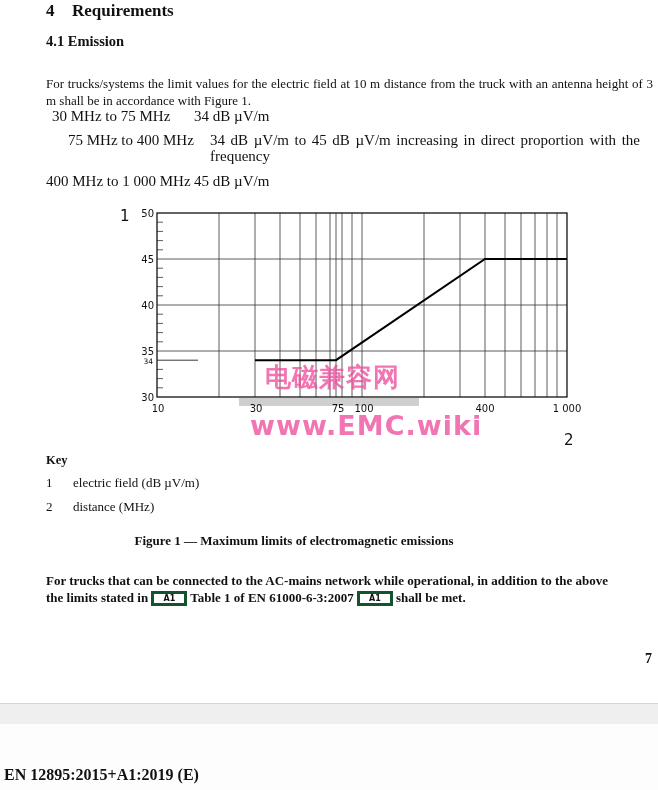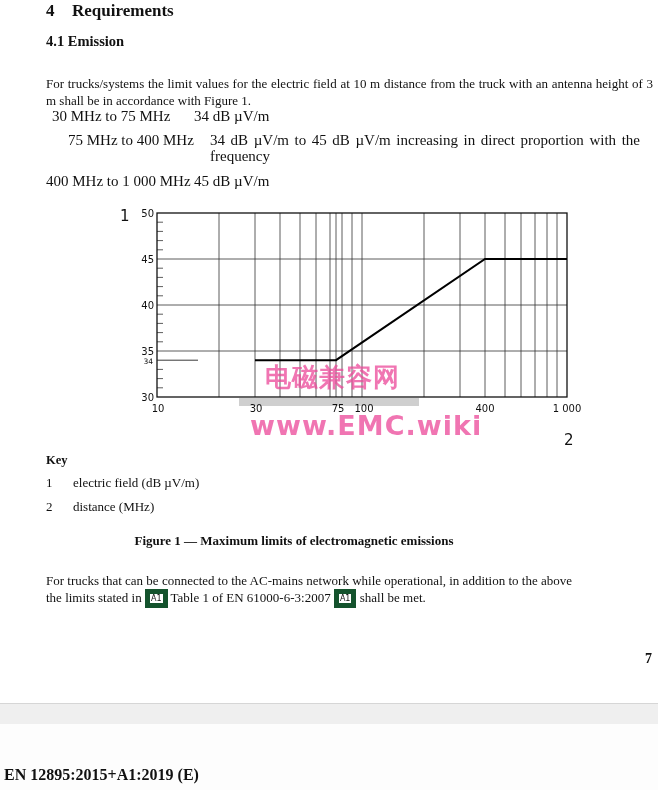--- a/index.html
+++ b/index.html
@@ -18,21 +18,21 @@
   .row .rng { position:absolute; text-align:right; }
   .row .val { position:absolute; left:194px; width:430px; text-align:justify; }
   .key-title { left:46px; top:453px; font-size:12.5px; font-weight:bold; }
   .key-item { left:46px; font-size:13px; }
   .key-item .n { display:inline-block; width:27px; }
   .caption { left:0; width:562px; top:533px; text-align:center; font-size:13px; font-weight:bold;margin-left:13px; }
   .pageno { right:6px; top:651px; font-size:14px; font-weight:bold; }
   .sep { left:0; top:703px; width:658px; height:20px; background:#efefef; border-top:1px solid #d6d6d6; border-bottom:1px solid #d6d6d6; }
   .page2 { left:0; top:724px; width:658px; height:66px; background:#fdfdfd; }
   .footer { left:4px; top:766px; font-size:16px; font-weight:bold; }
-  .tag { display:inline-block; border:5px solid #14532d; font-size:8px; line-height:9px; padding:0 1px; vertical-align:1px; font-family:"DejaVu Sans", sans-serif; }
+  .tag { display:inline-block; border:3px solid #14532d; font-size:8px; line-height:9px; padding:0 9px; vertical-align:1px; font-family:"DejaVu Sans", sans-serif; }
   svg text { font-family:"DejaVu Sans", sans-serif; }
   .wm { position:absolute; color:#ec4899; opacity:0.75; font-weight:bold; font-family:"DejaVu Sans", sans-serif; pointer-events:none; }
 </style>
 </head>
 <body>
 
 <div class="page">
 
   <div class="abs h1">
     <span class="num">4</span><span>Requirements</span>
@@ -137,21 +137,21 @@
   <div class="abs key-title">Key</div>
   <div class="abs key-item" style="top:475px;">
     <span class="n">1</span><span>electric field (dB µV/m)</span>
   </div>
   <div class="abs key-item" style="top:499px;">
     <span class="n">2</span><span>distance (MHz)</span>
   </div>
 
   <div class="abs caption">Figure 1 — Maximum limits of electromagnetic emissions</div>
 
-  <div class="abs para" style="top:572px; text-align:left;">
+  <div class="abs para" style="top:572px; text-align:left;font-weight:bold;">
     <div>For trucks that can be connected to the AC-mains network while operational, in addition to the above</div>
     <div>
       <span>the limits stated in</span>
       <span class="tag">A1</span>
       <span>Table 1 of EN 61000-6-3:2007</span>
       <span class="tag">A1</span>
       <span>shall be met.</span>
     </div>
   </div>
 

